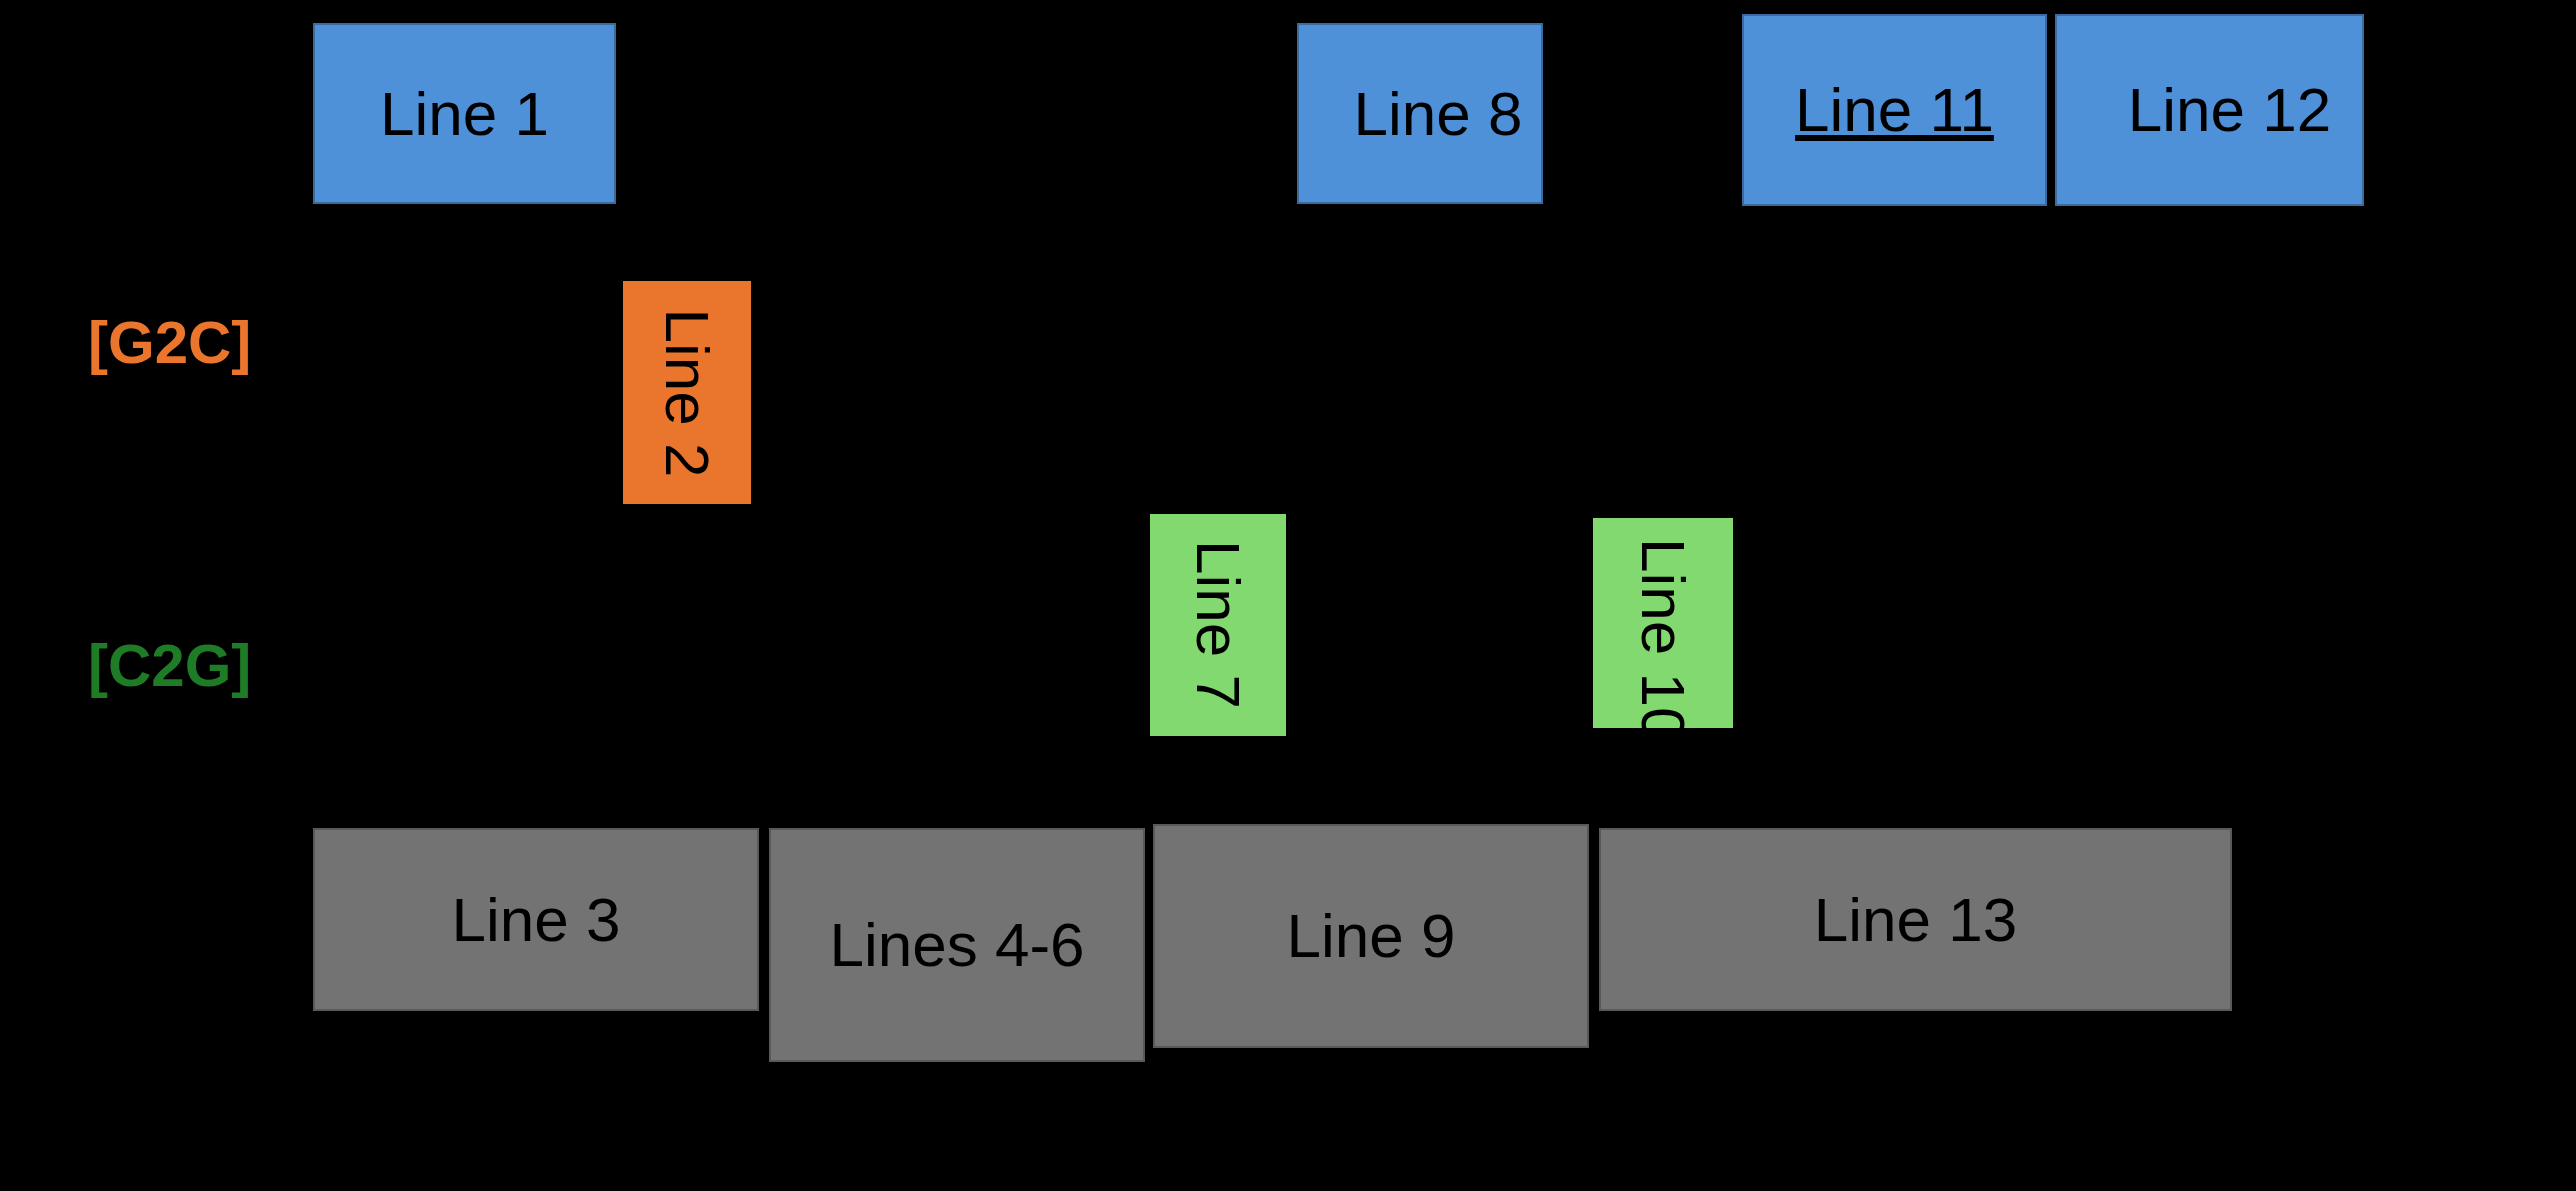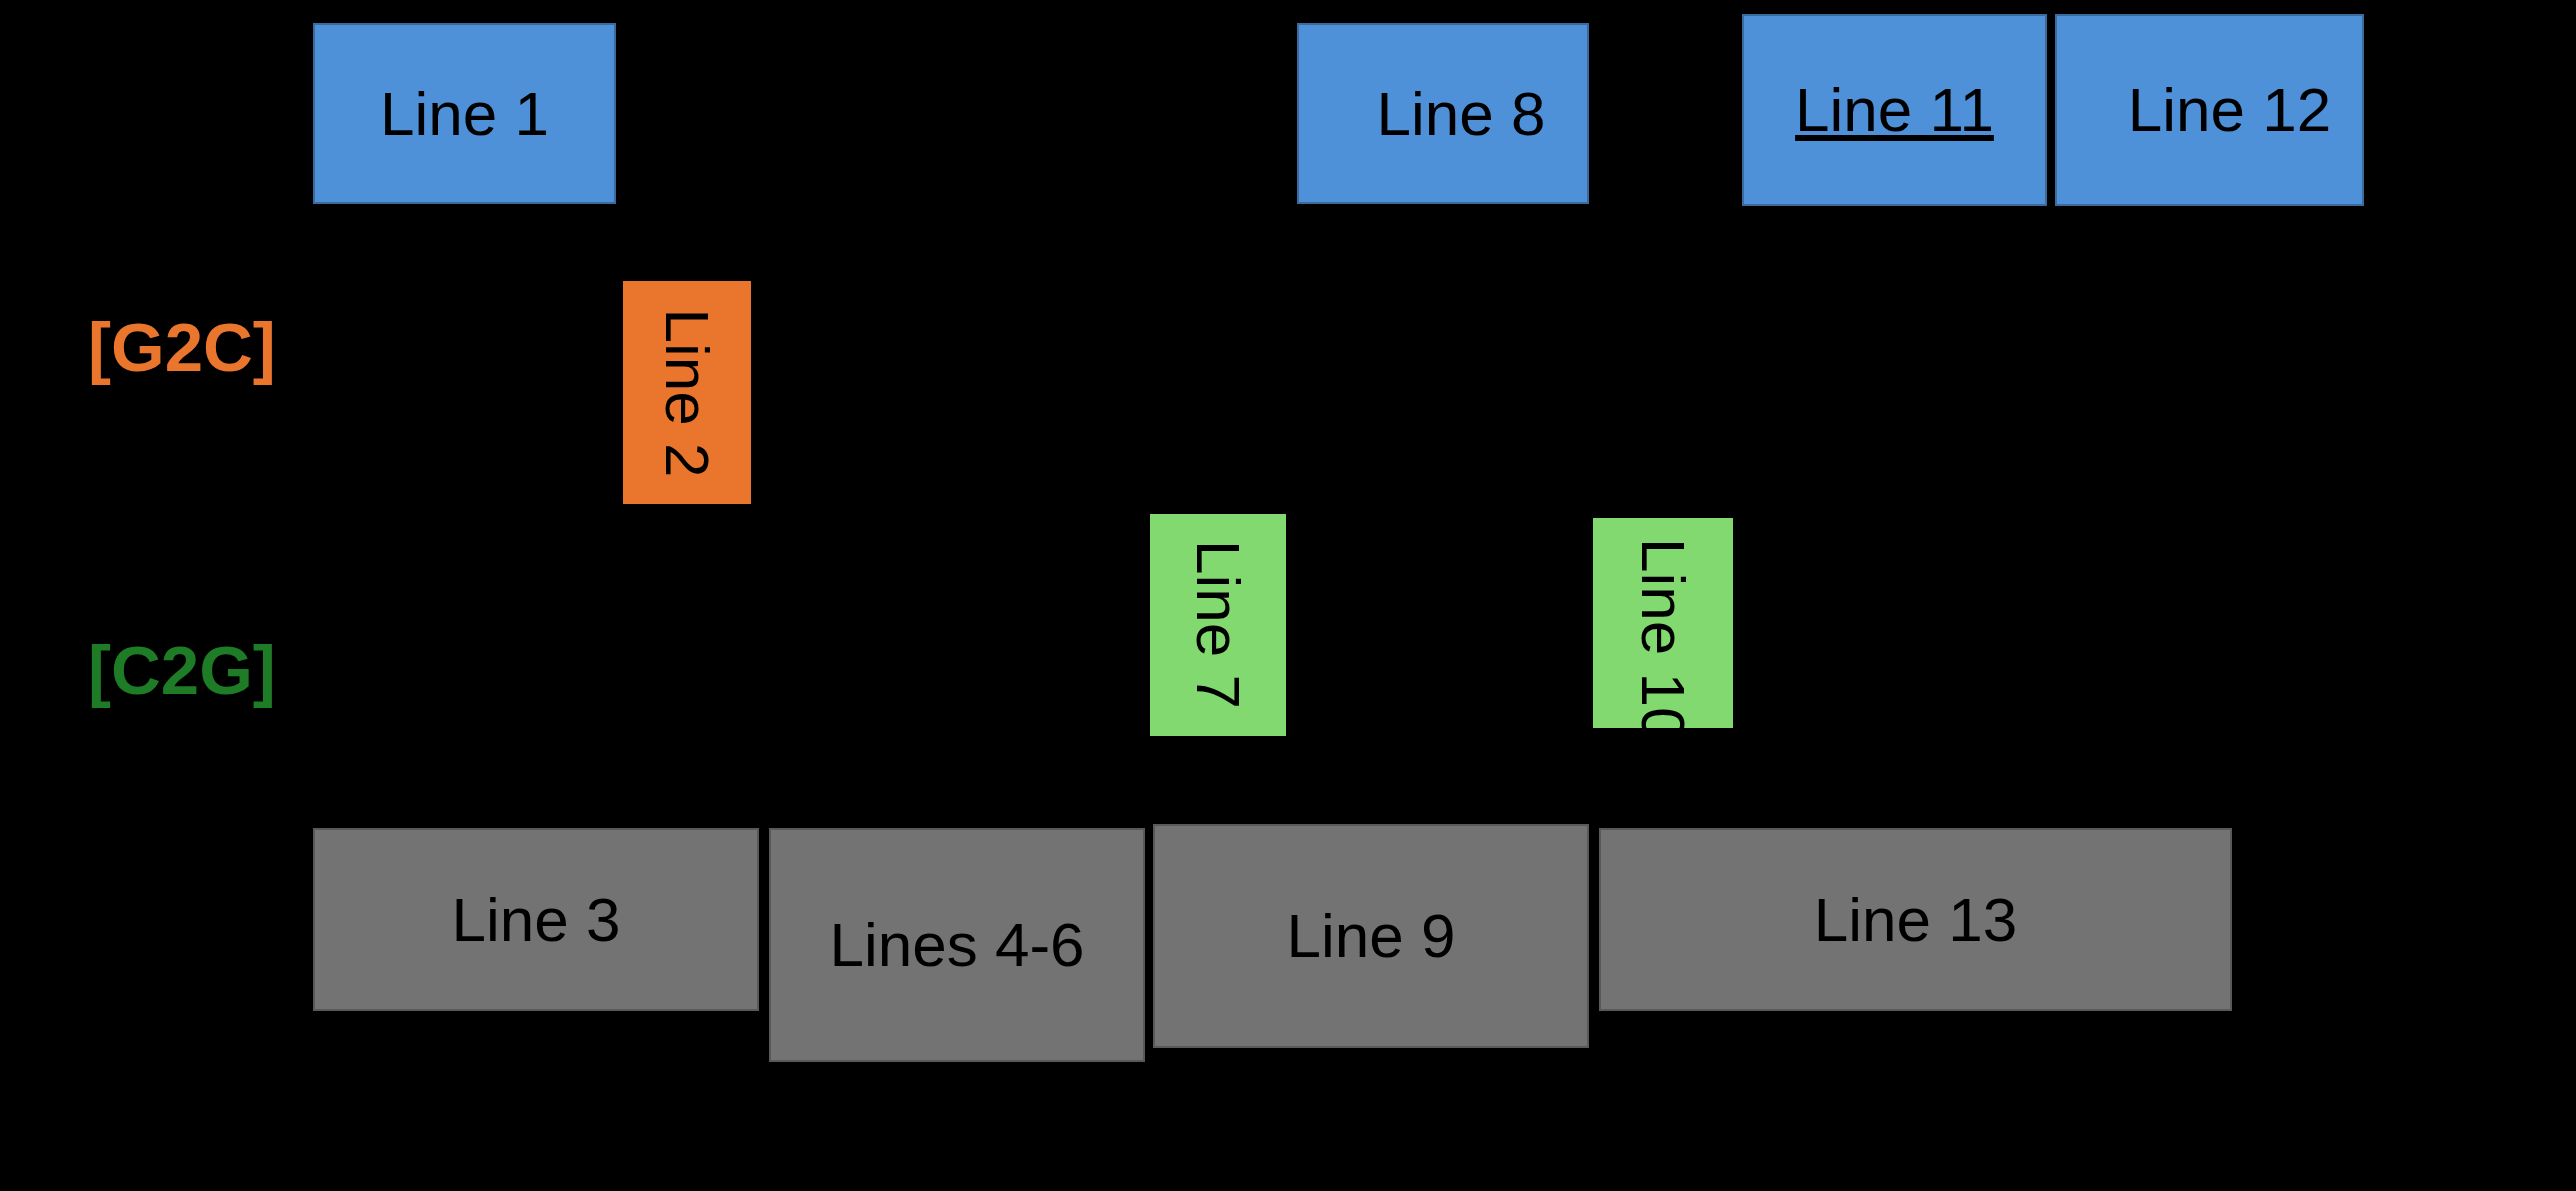--- a/index.html
+++ b/index.html
@@ -39,39 +39,39 @@
     position: absolute;
     writing-mode: vertical-rl;
     left: 50%;
   }
   #box-line2  .box-label { top: 50%; transform: translate(-50%, -50%); }
   #box-line7  .box-label { top: 26px; transform: translateX(-50%); }
   #box-line10 .box-label { top: 20px; transform: translateX(-50%); }
 
   
   #box-line1  { left: 313px;  top: 23px; width: 303px; height: 181px; }
-  #box-line8  { left: 1297px; top: 23px; width: 292px; height: 181px; padding-left: 36px; }
+  #box-line8  { left: 1297px; top: 23px; width: 246px; height: 181px; padding-left: 36px; }
   #box-line11 { left: 1742px; top: 14.4px; width: 305px; height: 192px; text-decoration: underline; }
   #box-line12 { left: 2055px; top: 14.4px; width: 309px; height: 192px; padding-left: 40px; }
 
   
   #box-line2  { left: 623px;  top: 281px; width: 128px; height: 223px; }
   #box-line7  { left: 1150px; top: 514px; width: 136px; height: 222px; }
   #box-line10 { left: 1593px; top: 518px; width: 140px; height: 210px; }
 
   
   #box-line3   { left: 313px;  top: 828px; width: 446px; height: 183px; }
   #box-lines46 { left: 769px;  top: 828px; width: 376px; height: 234px; }
   #box-line9   { left: 1153px; top: 824px; width: 436px; height: 224px; }
   #box-line13  { left: 1599px; top: 828px; width: 633px; height: 183px; }
 
   
   .side-label {
     position: absolute;
-    font-size: 69px;
+    font-size: 60px;
     font-weight: bold;
     line-height: 1;
     white-space: nowrap;
   }
   #label-g2c { left: 88px; top: 313px; color: #EA752C; }
   #label-c2g { left: 88px; top: 636px; color: #1E7B26; }
 </style>
 </head>
 <body>
 

